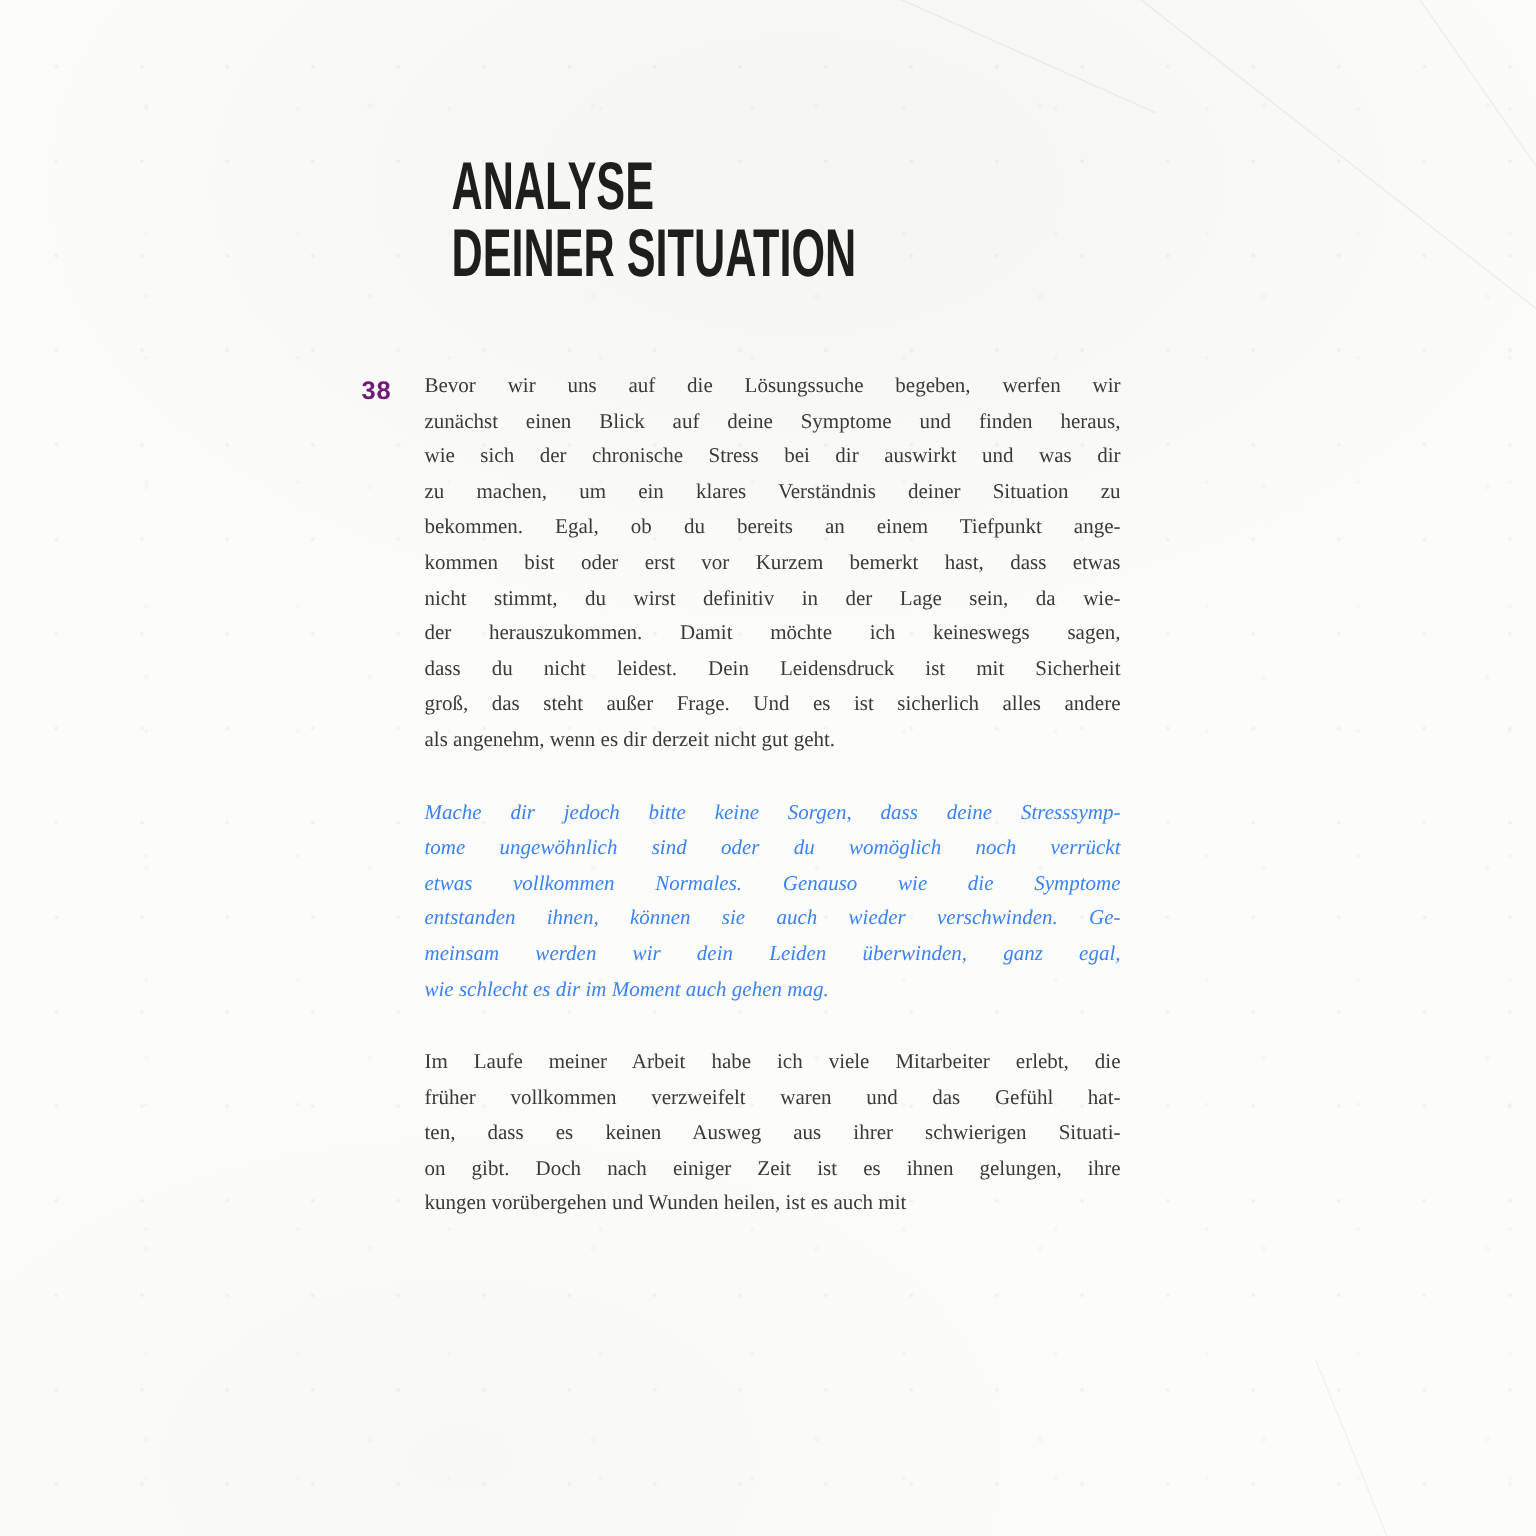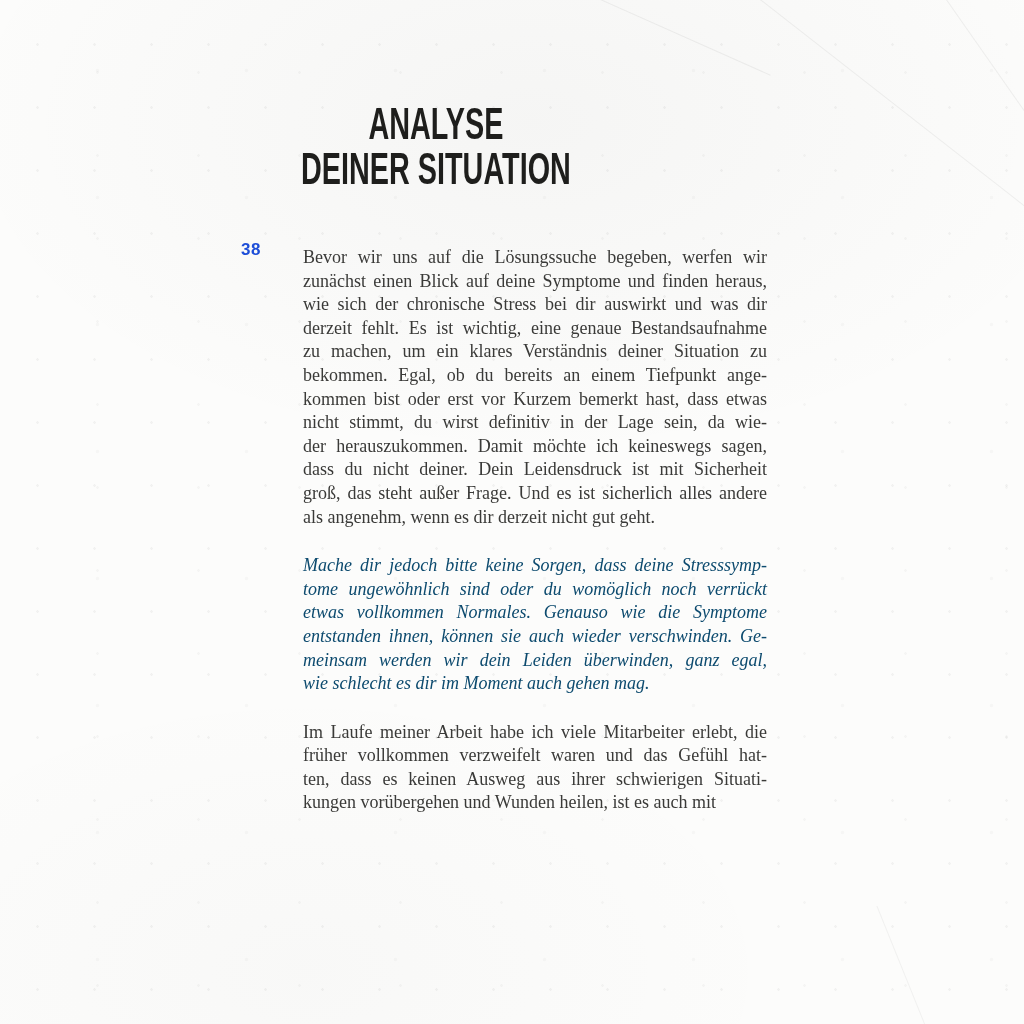--- a/index.html
+++ b/index.html
@@ -46,59 +46,58 @@
     position: absolute;
     left: 301px;
     top: 101px;
     color: #1e1e1c;
     font-family: "Liberation Sans", sans-serif;
     font-weight: 700;
     font-size: 45px;
     line-height: 45px;
     letter-spacing: 0px;
     white-space: nowrap;
-    text-align: center;
   }
   .chapter-heading .hline {
     transform: scaleX(0.64);
     transform-origin: 0 50%;
   }
 
   .page-number {
     position: absolute;
     left: 241px;
-    top: 240px;
+    top: 251px;
     font-family: "Liberation Sans", sans-serif;
     font-size: 17px;
     font-weight: 600;
     letter-spacing: 0.5px;
-    color: #1d4ed8;
+    color: #701a75;
   }
 
   .text-column {
     position: absolute;
-    left: 303px;
+    left: 283px;
     top: 246px;
     width: 464px;
     color: #3a3a38;
-    font-size: 18px;
+    font-size: 14px;
     line-height: 23.6px;
   }
   .para { margin: 0 0 25px 0; }
   .para:last-child { margin-bottom: 0; }
   .para .line {
     text-align: justify;
     text-align-last: justify;
   }
   .para .line:last-child {
     text-align-last: left;
   }
   .para.italic {
     font-style: italic;
-    color: #0c4a6e;
+    color: #3b82f6;
   }
 </style>
 </head>
 <body>
 
 <div class="book-page">
   <div class="paper-texture"></div>
   <div class="scratch scratch-1"></div>
   <div class="scratch scratch-2"></div>
   <div class="scratch scratch-3"></div>
@@ -110,41 +109,41 @@
   </div>
 
   <div class="page-number">38</div>
 
   <div class="text-column">
 
     <div class="para">
       <div class="line">Bevor wir uns auf die Lösungssuche begeben, werfen wir</div>
       <div class="line">zunächst einen Blick auf deine Symptome und finden heraus,</div>
       <div class="line">wie sich der chronische Stress bei dir auswirkt und was dir</div>
-      <div class="line">derzeit fehlt. Es ist wichtig, eine genaue Bestandsaufnahme</div>
       <div class="line">zu machen, um ein klares Verständnis deiner Situation zu</div>
       <div class="line">bekommen. Egal, ob du bereits an einem Tiefpunkt ange-</div>
       <div class="line">kommen bist oder erst vor Kurzem bemerkt hast, dass etwas</div>
       <div class="line">nicht stimmt, du wirst definitiv in der Lage sein, da wie-</div>
       <div class="line">der herauszukommen. Damit möchte ich keineswegs sagen,</div>
-      <div class="line">dass du nicht deiner. Dein Leidensdruck ist mit Sicherheit</div>
+      <div class="line">dass du nicht leidest. Dein Leidensdruck ist mit Sicherheit</div>
       <div class="line">groß, das steht außer Frage. Und es ist sicherlich alles andere</div>
       <div class="line">als angenehm, wenn es dir derzeit nicht gut geht.</div>
     </div>
 
     <div class="para italic">
       <div class="line">Mache dir jedoch bitte keine Sorgen, dass deine Stresssymp-</div>
       <div class="line">tome ungewöhnlich sind oder du womöglich noch verrückt</div>
       <div class="line">etwas vollkommen Normales. Genauso wie die Symptome</div>
       <div class="line">entstanden ihnen, können sie auch wieder verschwinden. Ge-</div>
       <div class="line">meinsam werden wir dein Leiden überwinden, ganz egal,</div>
       <div class="line">wie schlecht es dir im Moment auch gehen mag.</div>
     </div>
 
     <div class="para">
       <div class="line">Im Laufe meiner Arbeit habe ich viele Mitarbeiter erlebt, die</div>
       <div class="line">früher vollkommen verzweifelt waren und das Gefühl hat-</div>
       <div class="line">ten, dass es keinen Ausweg aus ihrer schwierigen Situati-</div>
+      <div class="line">on gibt. Doch nach einiger Zeit ist es ihnen gelungen, ihre</div>
       <div class="line">kungen vorübergehen und Wunden heilen, ist es auch mit</div>
     </div>
 
   </div>
 </div>
 
 </body></html>

